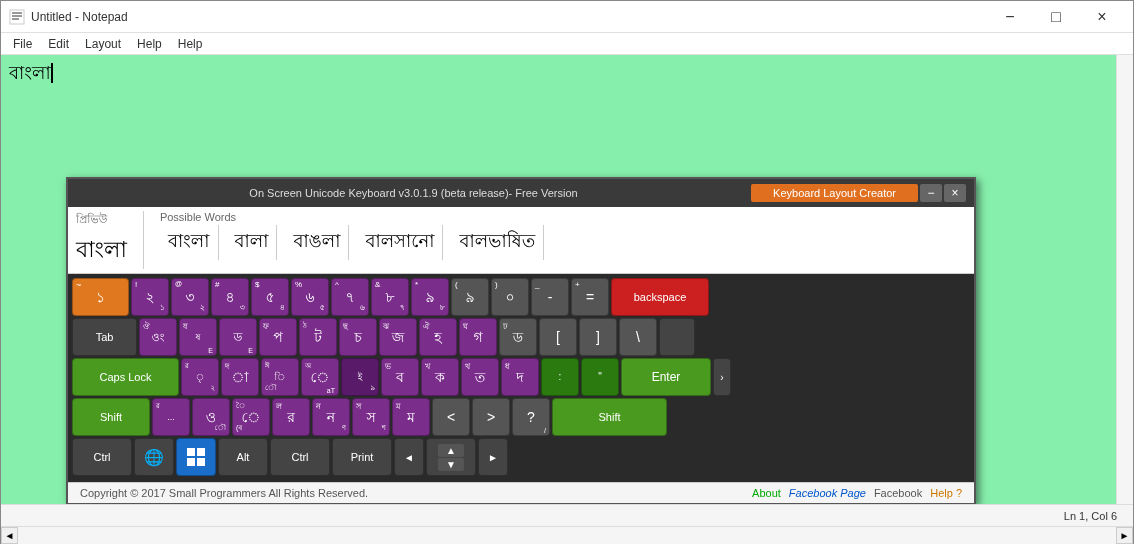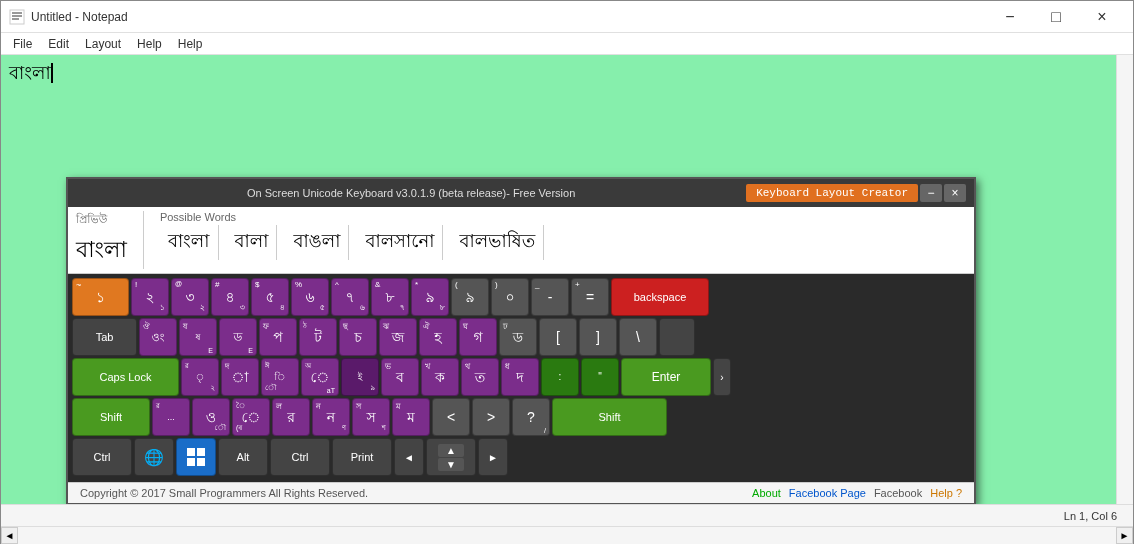--- a/index.html
+++ b/index.html
@@ -26,21 +26,21 @@
     .scrollbar-right { position: absolute; right: 0; top: 0; width: 17px; height: 100%; background: #f5f5f5; border-left: 1px solid #ddd; }
 
     
     .status-bar { height: 22px; background: #f5f5f5; border-top: 1px solid #ddd; display: flex; align-items: center; justify-content: flex-end; padding: 0 16px; font-size: 11px; color: #333; }
 
     
     .osk-window { position: absolute; top: 122px; left: 65px; width: 910px; background: #2a2a2a; border: 2px solid #555; box-shadow: 3px 3px 8px rgba(0,0,0,0.5); }
     .osk-title-bar { background: #3a3a3a; height: 28px; display: flex; align-items: center; padding: 0 8px; }
     .osk-title-text { flex: 1; font-size: 11px; color: #ddd; text-align: center; }
     .osk-title-btn-area { display: flex; gap: 2px; }
-    .osk-kb-creator-btn { background: #e07020; color: #fff; font-size: 11px; padding: 2px 10px; border: none; cursor: pointer; border-radius: 2px; font-family: Liberation Mono, monospace; }
+    .osk-kb-creator-btn { background: #e07020; color: #fff; font-size: 11px; padding: 2px 22px; border: none; cursor: pointer; border-radius: 2px; }
     .osk-title-btn { width: 22px; height: 18px; background: #666; color: #fff; border: none; cursor: pointer; font-size: 12px; display: flex; align-items: center; justify-content: center; border-radius: 2px; }
 
     
     .osk-input-area { background: #fff; padding: 4px 8px; display: flex; gap: 12px; align-items: flex-start; border-bottom: 1px solid #ccc; }
     .osk-preview-label { font-size: 11px; color: #666; margin-bottom: 2px; }
     .osk-preview-text { font-size: 22px; font-family: 'Vrinda', sans-serif; color: #000; }
     .osk-divider { width: 1px; background: #ccc; align-self: stretch; margin: 0 4px; }
     .osk-possible-words { flex: 1; }
     .osk-pw-label { font-size: 11px; color: #666; margin-bottom: 2px; }
     .osk-pw-list { display: flex; gap: 8px; }
@@ -64,21 +64,21 @@
     .key-green { background: #4a9a20; color: #fff; }
     .key-dark-green { background: #2a7a10; color: #fff; }
     .key-gray { background: #555; color: #fff; }
     .key-dark-gray { background: #444; color: #fff; }
     .key-red { background: #cc2020; color: #fff; }
 
     
     .osk-footer { background: #f5f5f5; border-top: 1px solid #ccc; padding: 4px 12px; display: flex; align-items: center; font-size: 11px; color: #555; }
     .osk-footer-links { margin-left: auto; display: flex; gap: 8px; }
     .osk-footer-link-green { color: #00aa00; cursor: pointer; }
-    .osk-footer-link-blue { color: #0055cc; cursor: pointer; }
+    .osk-footer-link-blue { color: #0055cc; cursor: pointer; font-style: italic; }
     .osk-footer-link-gray { color: #555; cursor: pointer; }
     .osk-footer-link-orange { color: #cc7700; cursor: pointer; }
 
     
     .w-1 { width: 38px; }
     .w-1h { width: 57px; }
     .w-2 { width: 78px; }
     .w-enter { width: 90px; }
     .w-backspace { width: 98px; }
     .w-shift-r { width: 115px; }

